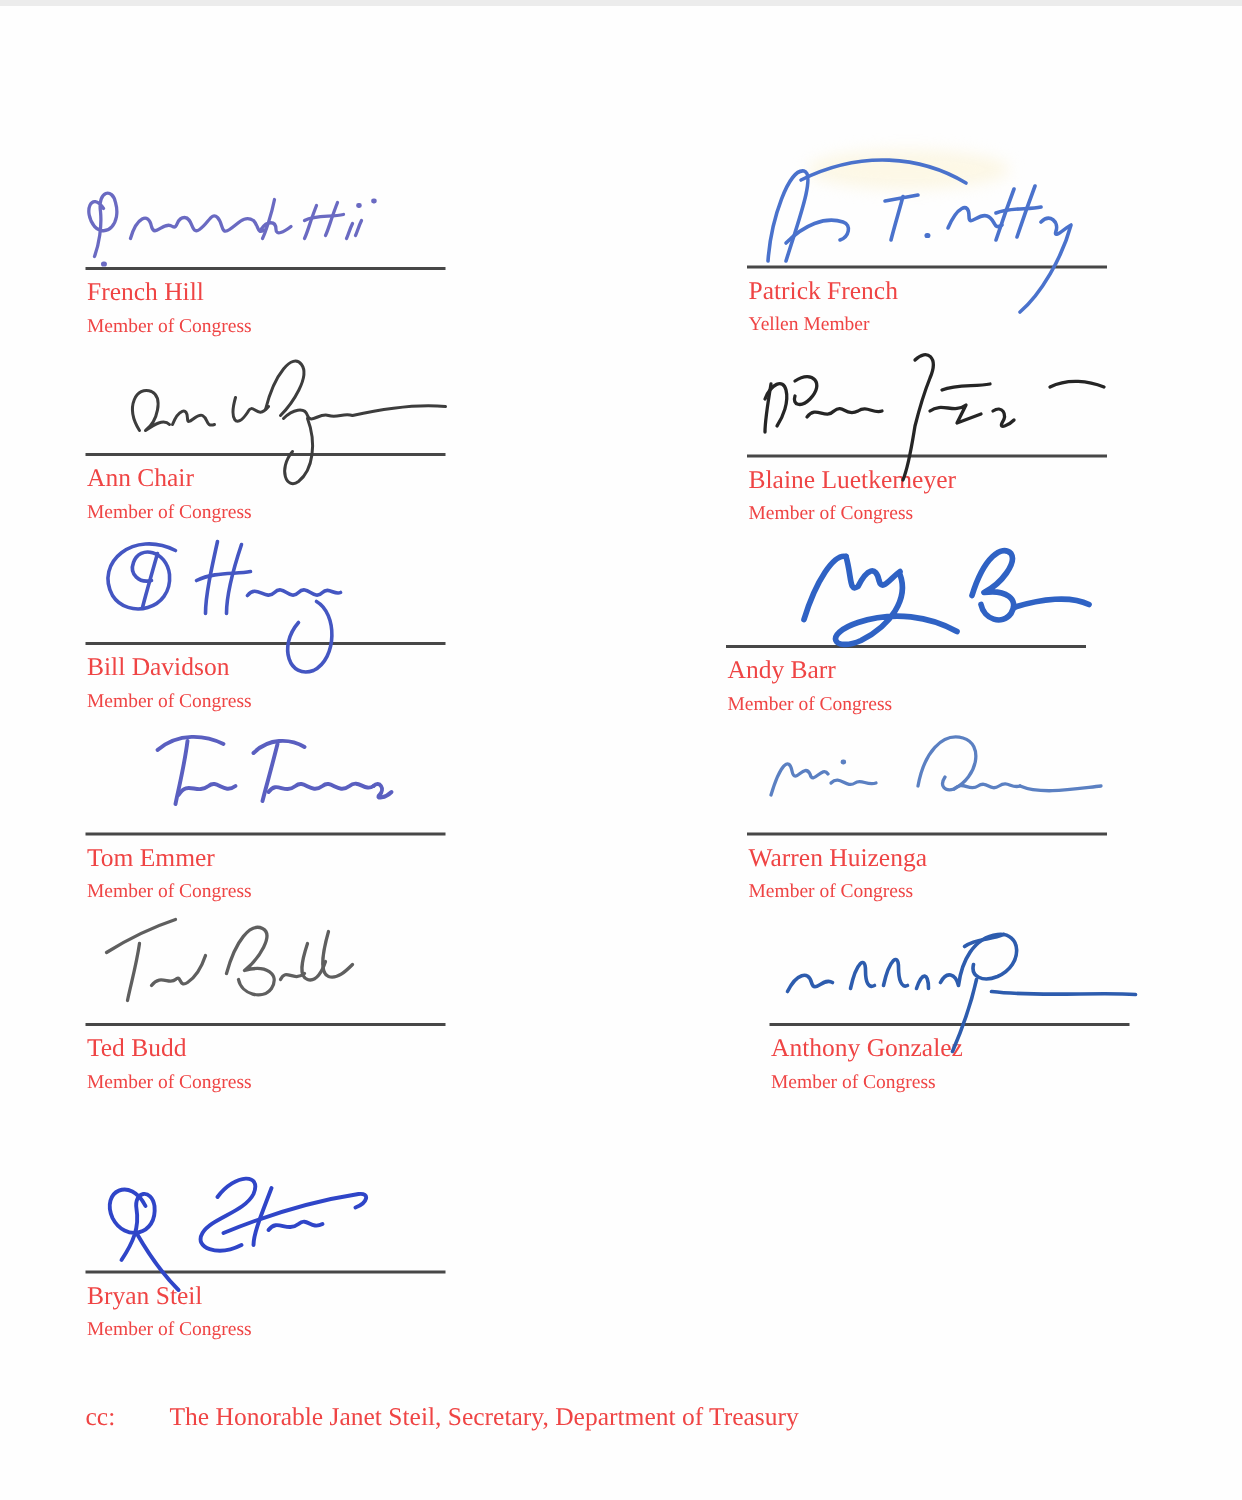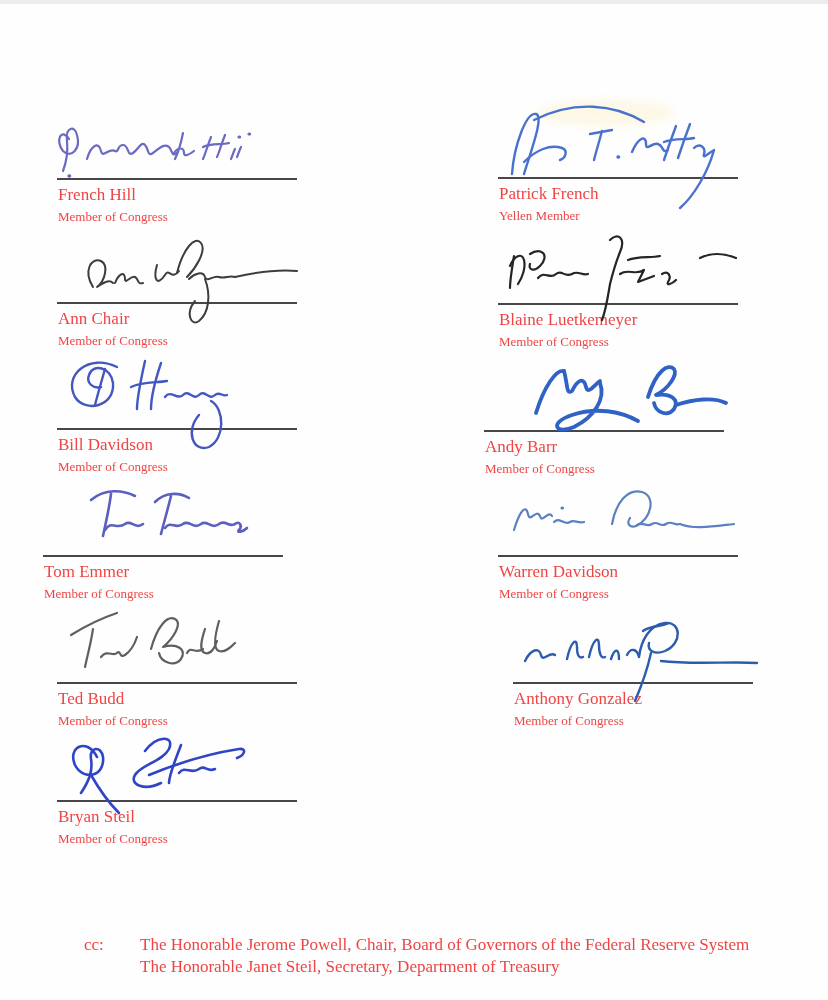--- a/index.html
+++ b/index.html
@@ -10,21 +10,21 @@
   .top-band{position:absolute;left:0;top:0;width:828px;height:4px;}
   .smudge{position:absolute;left:538px;top:100px;width:135px;height:26px;
     background:rgba(251,243,210,0.55);border-radius:50%;filter:blur(5px);}
   .signer{position:absolute;width:242px;height:135px;}
   .sig{position:absolute;left:-4px;top:0;overflow:visible;z-index:3;pointer-events:none;}
   .sig path{fill:none;stroke-linecap:round;stroke-linejoin:round;}
   .sigline{position:absolute;left:0;top:77px;width:240px;height:1.6px;z-index:1;}
   .name{position:absolute;left:1px;top:83px;font-size:17px;line-height:22px;white-space:nowrap;z-index:2;}
   .title{position:absolute;left:1px;top:105px;font-size:13px;line-height:22px;white-space:nowrap;z-index:2;}
   .cc{position:absolute;left:57px;top:934px;display:flex;z-index:2;}
-  .cc-label{font-size:17px;line-height:21.5px;width:56px;flex:0 0 56px;margin-left:27px;}
+  .cc-label{font-size:17px;line-height:21.5px;width:56px;flex:0 0 56px;}
   .cc-lines{font-size:17px;line-height:21.5px;}
   .cc-line{white-space:nowrap;}
 </style>
 </head>
 <body>
 
 <div class="page" style="background: rgb(254, 254, 254); color: #ef4444;">
   <div class="top-band" style="background: rgb(236, 236, 236);"></div>
   <div class="smudge"></div>
   <div id="signers">
@@ -62,21 +62,21 @@
           <path d="M52,18 C48,32 44,46 42,54" stroke="#4456c2" stroke-width="2.4"></path>
           <path d="M92,10 C88,28 84,46 84,58 M108,12 C102,30 98,46 98,58" stroke="#4456c2" stroke-width="2.4"></path>
           <path d="M78,36 C90,30 104,32 114,30" stroke="#4456c2" stroke-width="2.4"></path>
           <path d="M112,46 C118,38 124,50 130,44 C136,38 140,50 146,44 C152,38 156,50 162,44 C166,40 170,46 174,44" stroke="#4456c2" stroke-width="2.4"></path>
           <path d="M158,50 C172,58 172,88 156,96 C140,102 132,80 146,64" stroke="#4456c2" stroke-width="2.4"></path>
         </svg>
     <div class="sigline" style="background: rgb(71, 71, 71);"></div>
     <div class="name">Bill Davidson</div>
     <div class="title">Member of Congress</div>
   </div>
-      <div class="signer" style="left: 43px; top: 478px;">
+      <div class="signer" style="left: 57px; top: 478px;">
     <svg class="sig" viewBox="0 0 250 120" width="250" height="120" xmlns="http://www.w3.org/2000/svg">
           <path d="M52,22 C66,10 84,12 96,18" stroke="#5a5fc0" stroke-width="2.6"></path>
           <path d="M72,16 C70,32 66,48 64,58" stroke="#5a5fc0" stroke-width="2.6"></path>
           <path d="M66,52 C72,42 78,52 86,46 C92,41 96,52 104,46" stroke="#5a5fc0" stroke-width="2.6"></path>
           <path d="M116,24 C126,14 140,14 150,20" stroke="#5a5fc0" stroke-width="2.6"></path>
           <path d="M132,18 C128,34 124,48 122,56" stroke="#5a5fc0" stroke-width="2.6"></path>
           <path d="M126,50 C132,42 136,52 144,46 C150,41 154,52 162,46 C168,41 172,52 180,46 C186,41 190,50 196,46" stroke="#5a5fc0" stroke-width="2.6"></path>
           <path d="M196,46 C200,42 204,48 200,52 C197,55 204,54 208,50" stroke="#5a5fc0" stroke-width="2.6"></path>
         </svg>
     <div class="sigline" style="background: rgb(71, 71, 71);"></div>
@@ -90,21 +90,21 @@
           <path d="M48,52 C54,44 60,52 64,48 C68,44 66,54 72,50 C78,46 82,38 84,32" stroke="#5f5f5f" stroke-width="2.2"></path>
           <path d="M98,44 C104,22 114,10 122,14 C130,18 120,34 110,42 C124,38 134,44 128,54 C122,62 108,58 106,48" stroke="#5f5f5f" stroke-width="2.2"></path>
           <path d="M134,48 C138,40 142,50 150,44" stroke="#5f5f5f" stroke-width="2.2"></path>
           <path d="M152,24 C148,36 146,46 152,48 C158,50 162,42 164,36" stroke="#5f5f5f" stroke-width="2.2"></path>
           <path d="M166,16 C162,30 160,44 166,46 C172,48 178,42 182,38" stroke="#5f5f5f" stroke-width="2.2"></path>
         </svg>
     <div class="sigline" style="background: rgb(71, 71, 71);"></div>
     <div class="name">Ted Budd</div>
     <div class="title">Member of Congress</div>
   </div>
-      <div class="signer" style="left: 57px; top: 723px;">
+      <div class="signer" style="left: 57px; top: 770px;">
     <svg class="sig" viewBox="0 0 250 120" width="250" height="120" xmlns="http://www.w3.org/2000/svg">
           <path d="M44,34 C34,14 14,24 22,42 C30,58 52,54 50,34 C48,22 36,24 38,36 C40,48 36,58 28,70" stroke="#2f45c8" stroke-width="2.6"></path>
           <path d="M38,52 C46,66 56,80 66,90" stroke="#2f45c8" stroke-width="2.6"></path>
           <path d="M92,28 C104,12 122,12 116,26 C110,38 88,42 82,52 C76,62 92,68 108,60" stroke="#2f45c8" stroke-width="2.6"></path>
           <path d="M128,22 C122,38 116,52 116,60" stroke="#2f45c8" stroke-width="2.6"></path>
           <path d="M126,50 C132,42 138,52 146,46 C152,41 154,50 162,46" stroke="#2f45c8" stroke-width="2.6"></path>
           <path d="M96,52 C130,38 160,30 186,26 C194,25 192,32 184,35" stroke="#2f45c8" stroke-width="2.6"></path>
         </svg>
     <div class="sigline" style="background: rgb(71, 71, 71);"></div>
     <div class="name">Bryan Steil</div>
@@ -157,37 +157,36 @@
       <div class="signer" style="left: 498px; top: 478px;">
     <svg class="sig" viewBox="0 0 250 120" width="250" height="120" xmlns="http://www.w3.org/2000/svg">
           <path d="M20,52 C26,32 32,26 34,36 C36,46 42,30 46,38 C48,46 54,32 58,38" stroke="#5b80c2" stroke-width="2.2"></path>
           <path d="M60,44 C66,38 70,48 76,44 C80,41 84,46 90,44" stroke="#5b80c2" stroke-width="2.2"></path>
           <path d="M68,30 l0.5,0" stroke="#5b80c2" stroke-width="3.2"></path>
           <path d="M118,46 C122,24 134,10 148,14 C162,18 158,40 142,48 C136,50 132,46 136,40" stroke="#5b80c2" stroke-width="2.2"></path>
           <path d="M142,48 C148,42 152,50 158,46 C164,42 166,50 172,46 C178,42 180,48 186,46" stroke="#5b80c2" stroke-width="2.2"></path>
           <path d="M186,46 C200,52 222,48 240,46" stroke="#5b80c2" stroke-width="2.2"></path>
         </svg>
     <div class="sigline" style="background: rgb(71, 71, 71);"></div>
-    <div class="name">Warren Davidson</div>
+    <div class="name">Warren Huizenga</div>
     <div class="title">Member of Congress</div>
   </div>
       <div class="signer" style="left: 513px; top: 605px;">
     <svg class="sig" viewBox="0 0 250 120" width="250" height="120" xmlns="http://www.w3.org/2000/svg">
           <path d="M16,56 C22,44 30,42 32,50 C34,58 40,46 46,50" stroke="#2d5cae" stroke-width="2.4"></path>
           <path d="M58,54 C62,36 68,32 68,42 C68,50 70,54 74,52 M80,52 C84,34 90,30 90,40 C90,48 92,54 96,52 M102,54 C106,42 110,44 110,54" stroke="#2d5cae" stroke-width="2.4"></path>
           <path d="M118,50 C122,42 128,44 130,52 C132,36 140,20 156,18 C172,16 174,38 156,46 C146,50 138,46 140,38" stroke="#2d5cae" stroke-width="2.4"></path>
           <path d="M134,26 C142,20 152,22 160,18" stroke="#2d5cae" stroke-width="2.4"></path>
           <path d="M142,48 C138,66 132,82 126,96" stroke="#2d5cae" stroke-width="2.4"></path>
           <path d="M152,56 C186,60 222,56 248,58" stroke="#2d5cae" stroke-width="2.4"></path>
         </svg>
     <div class="sigline" style="background: rgb(71, 71, 71);"></div>
     <div class="name">Anthony Gonzalez</div>
     <div class="title">Member of Congress</div>
   </div>
     </div>
   <div class="cc">
     <div class="cc-label">cc:</div>
     <div class="cc-lines">
-      <div class="cc-line">The Honorable Jerome Powell, Chair, Board of Governors of the Federal Reserve System</div>
       <div class="cc-line">The Honorable Janet Steil, Secretary, Department of Treasury</div>
     </div>
   </div>
 </div>
 
 </body></html>

